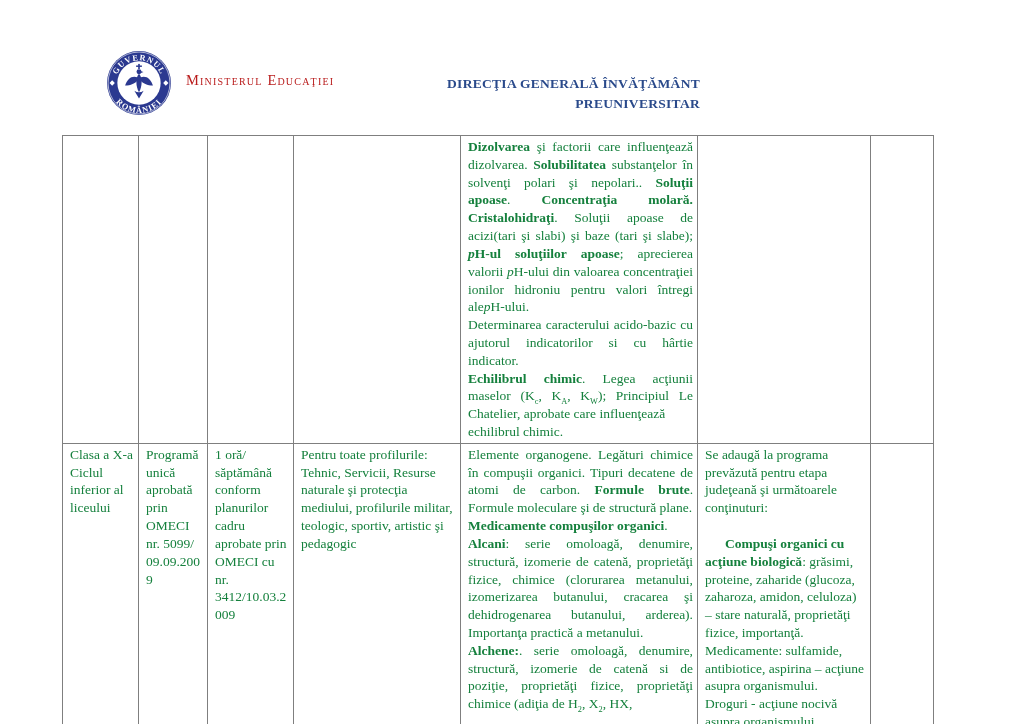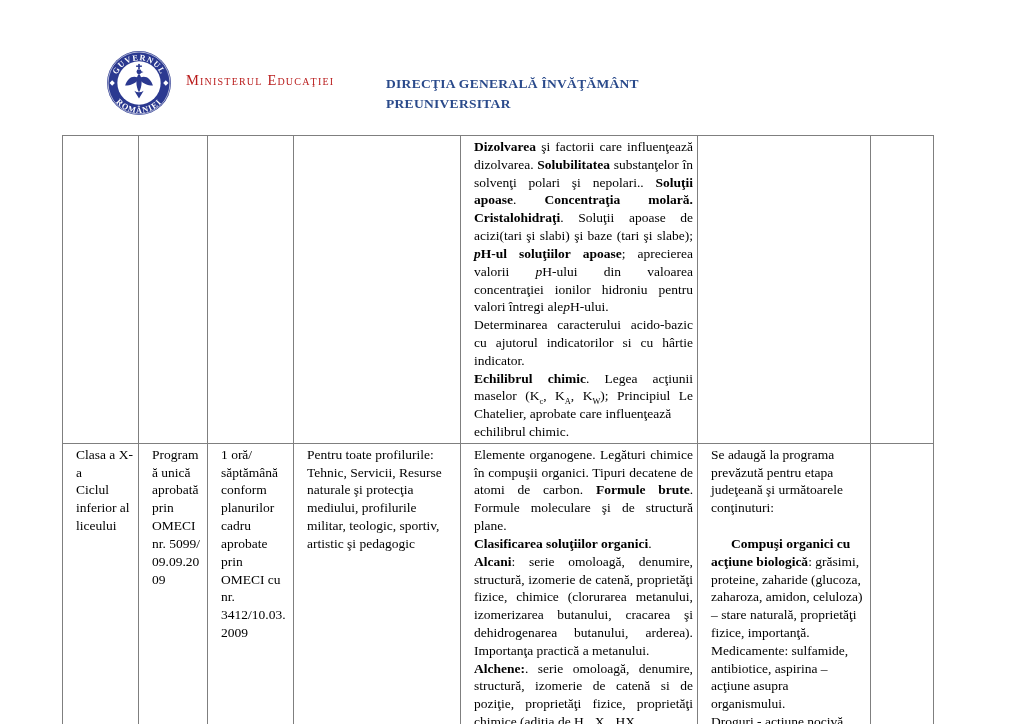--- a/index.html
+++ b/index.html
@@ -10,33 +10,33 @@
     overflow:hidden;
   }
   
   .logo { position:absolute; left:106px; top:50px; width:66px; height:66px; }
   .ministry {
     position:absolute; left:186px; top:72px;
     font-size:14.5px; font-variant:small-caps; letter-spacing:1.2px;
     color:#b91c1c; font-family:"Liberation Serif", serif;
   }
   .dept {
-    position:absolute; left:386px; top:74px; width:280px;
-    text-align:left; font-weight:bold; font-size:13.5px; line-height:20px;
+    position:absolute; left:420px; top:74px; width:280px;
+    text-align:right; font-weight:bold; font-size:13.5px; line-height:20px;
     letter-spacing:0.3px; color:#2a4a8b; font-family:"Liberation Serif", serif;
   }
   
   table.doc-table {
     position:absolute; left:62px; top:135px; width:871px;
     border-collapse:collapse; table-layout:fixed;
   }
   table.doc-table td {
     border:1px solid #7f7f7f; vertical-align:top;
-    padding:2px 4px 2px 13px; font-size:13.5px; line-height:1.32;
-    overflow:hidden; word-wrap:break-word; color:#000000;
+    padding:2px 4px 2px 7px; font-size:13.5px; line-height:1.32;
+    overflow:hidden; word-wrap:break-word; color:#15803d;
   }
   td.c1 { font-size:13.5px; line-height:1.3; }
   td.c2 { font-size:12.5px; line-height:1.27; }
   td.c3 { font-size:12.5px; line-height:1.27; }
   td.c4 { font-size:13px;  line-height:1.32; }
   td.c5 { text-align:justify; }
   td.c6 { line-height:1.33; }
   .para { margin:0; }
   td sub { font-size:0.62em; line-height:0; }
 </style>
@@ -116,21 +116,21 @@
             <div class="para"><span>Programă unică aprobată prin OMECI nr. 5099/ 09.09.2009</span></div>
           </td>
         <td class="c3">
             <div class="para"><span>1 oră/ săptămână conform planurilor cadru aprobate prin OMECI cu nr. 3412/10.03.2009</span></div>
           </td>
         <td class="c4">
             <div class="para"><span>Pentru toate profilurile: Tehnic, Servicii, Resurse naturale şi protecţia mediului, profilurile militar, teologic, sportiv, artistic şi pedagogic</span></div>
           </td>
         <td class="c5">
             <div class="para"><span style="font-weight: normal;">Elemente organogene</span><span>.  Legături chimice în compuşii organici. Tipuri decatene de atomi de carbon. </span><span style="font-weight: bold;">Formule brute</span><span>. Formule moleculare şi de structură plane.</span></div>
-            <div class="para"><span> </span><span style="font-weight: bold;">Clasificarea soluţiilor organici</span><span>.</span></div>
+            <div class="para"><span> </span><span style="font-weight: bold;">Medicamente compuşilor organici</span><span>.</span></div>
             <div class="para"><span style="font-weight: bold;">Alcani</span><span>: serie omoloagă, denumire, structură, izomerie de catenă, proprietăţi fizice, chimice (clorurarea metanului, izomerizarea butanului, cracarea şi dehidrogenarea butanului, arderea). Importanţa practică a metanului.</span></div>
             <div class="para"><span style="font-weight: bold;">Alchene:</span><span>. serie omoloagă, denumire, structură, izomerie de catenă si de poziţie, proprietăţi fizice, proprietăţi chimice (adiţia de H</span><sub>2</sub><span>, X</span><sub>2</sub><span>, HX,</span></div>
           </td>
         <td class="c6">
             <div class="para"><span>Se adaugă la programa prevăzută pentru etapa judeţeană şi următoarele conţinuturi:</span></div>
             <div class="para">&nbsp;</div>
             <div class="para"><span style="font-weight: bold; margin-left: 20px;">Compuşi organici cu acţiune biologică</span><span>: grăsimi, proteine, zaharide (glucoza, zaharoza,  amidon, celuloza) – stare naturală, proprietăţi fizice, importanţă. Medicamente: sulfamide, antibiotice, aspirina – acţiune asupra organismului.</span></div>
             <div class="para"><span>Droguri - acţiune nocivă asupra organismului.</span></div>
           </td>
         <td class="c7"></td>

